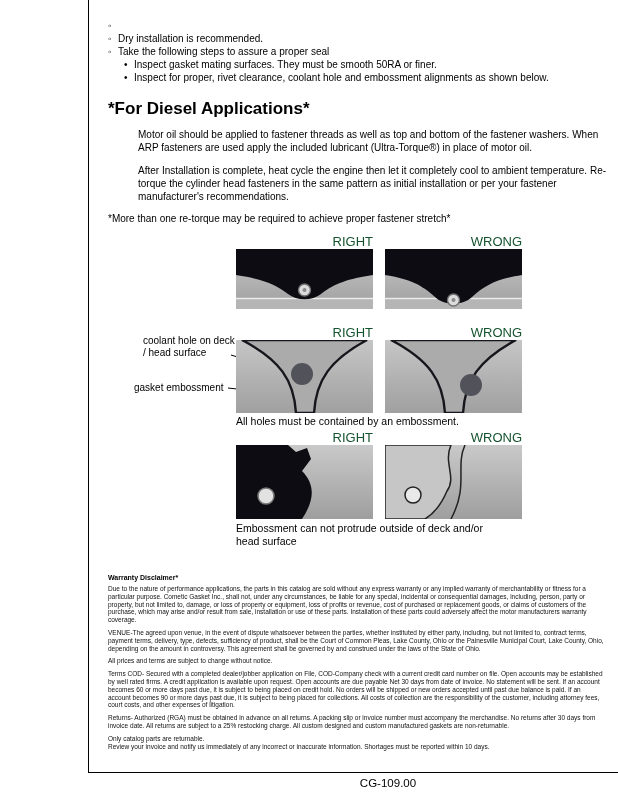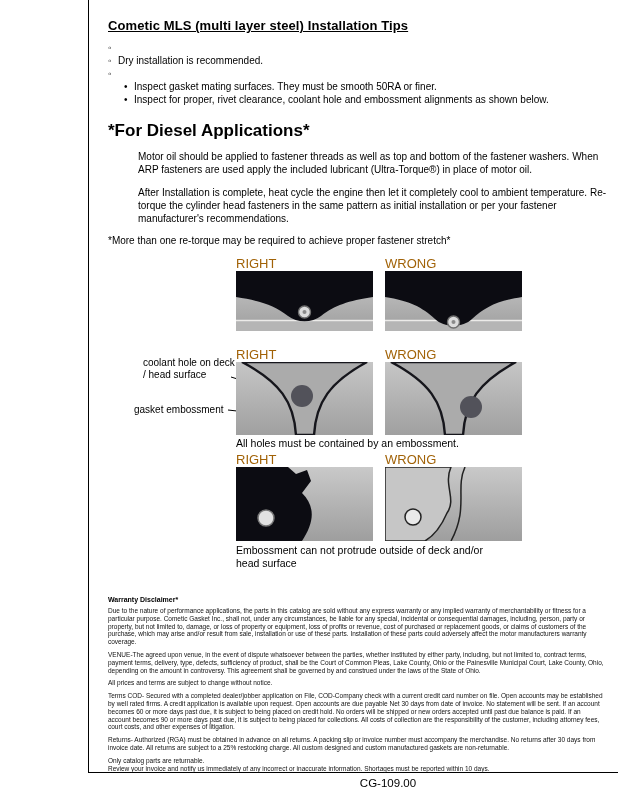--- a/index.html
+++ b/index.html
@@ -15,52 +15,52 @@
 
   .bullet { font-size:10px; margin:2px 0; display:flex; }
   .bmark { display:inline-block; width:10px; flex:0 0 10px; }
   .sub-bullet { margin-left:16px; }
 
   .section-heading { font-size:17px; font-weight:bold; margin:16px 0 9px; }
   .para { font-size:10px; max-width:478px; line-height:1.3; margin-bottom:10px;margin-left:30px; }
   .note { font-size:10px; margin-top:1px; }
 
   .diagrams { position:relative; height:322px; margin-top:8px; margin-left:-19px; }
-  .dg-label { position:absolute; width:137px; text-align:left; font-size:13px; color:#a16207; }
+  .dg-label { position:absolute; width:137px; text-align:right; font-size:13px; color:#14532d; }
   .panel { position:absolute; width:137px; }
   .panel svg { display:block; }
   .dg-caption { position:absolute; font-size:10.5px; line-height:1.2; }
   .callout { position:absolute; font-size:10px; line-height:1.18; }
   .connector { position:absolute; }
 
   .disclaimer { margin-top:20px; padding-right:14px; max-width:512px; }
   .disc-head { font-size:7px; font-weight:bold; margin-bottom:4px; }
   .disc-p { font-size:6.5px; line-height:1.2; margin-bottom:5px; color:#111; }
   .disc-p.tight { margin-bottom:0; }
 
   .footer { position:absolute; left:88px; top:777px; width:530px; text-align:center;
             padding-left:70px; font-size:11.5px; }
 </style>
 </head>
 <body>
 
 <div class="page">
   <div class="content">
 
-    <div class="title">Cometic MLS (multi layer steel) Installation Tips</div>
 
     <div class="bullet">
       <span class="bmark">◦</span>
     </div>
     <div class="bullet">
       <span class="bmark">◦</span>
       <span>Dry installation is recommended.</span>
     </div>
     <div class="bullet">
       <span class="bmark">◦</span>
+      <span>Take the following steps to assure a proper seal</span>
     </div>
     <div class="bullet sub-bullet">
       <span class="bmark">•</span>
       <span>Inspect gasket mating surfaces.  They must be smooth 50RA or finer.</span>
     </div>
     <div class="bullet sub-bullet">
       <span class="bmark">•</span>
       <span>Inspect for proper, rivet clearance, coolant hole and embossment alignments as shown below.</span>
     </div>
 

